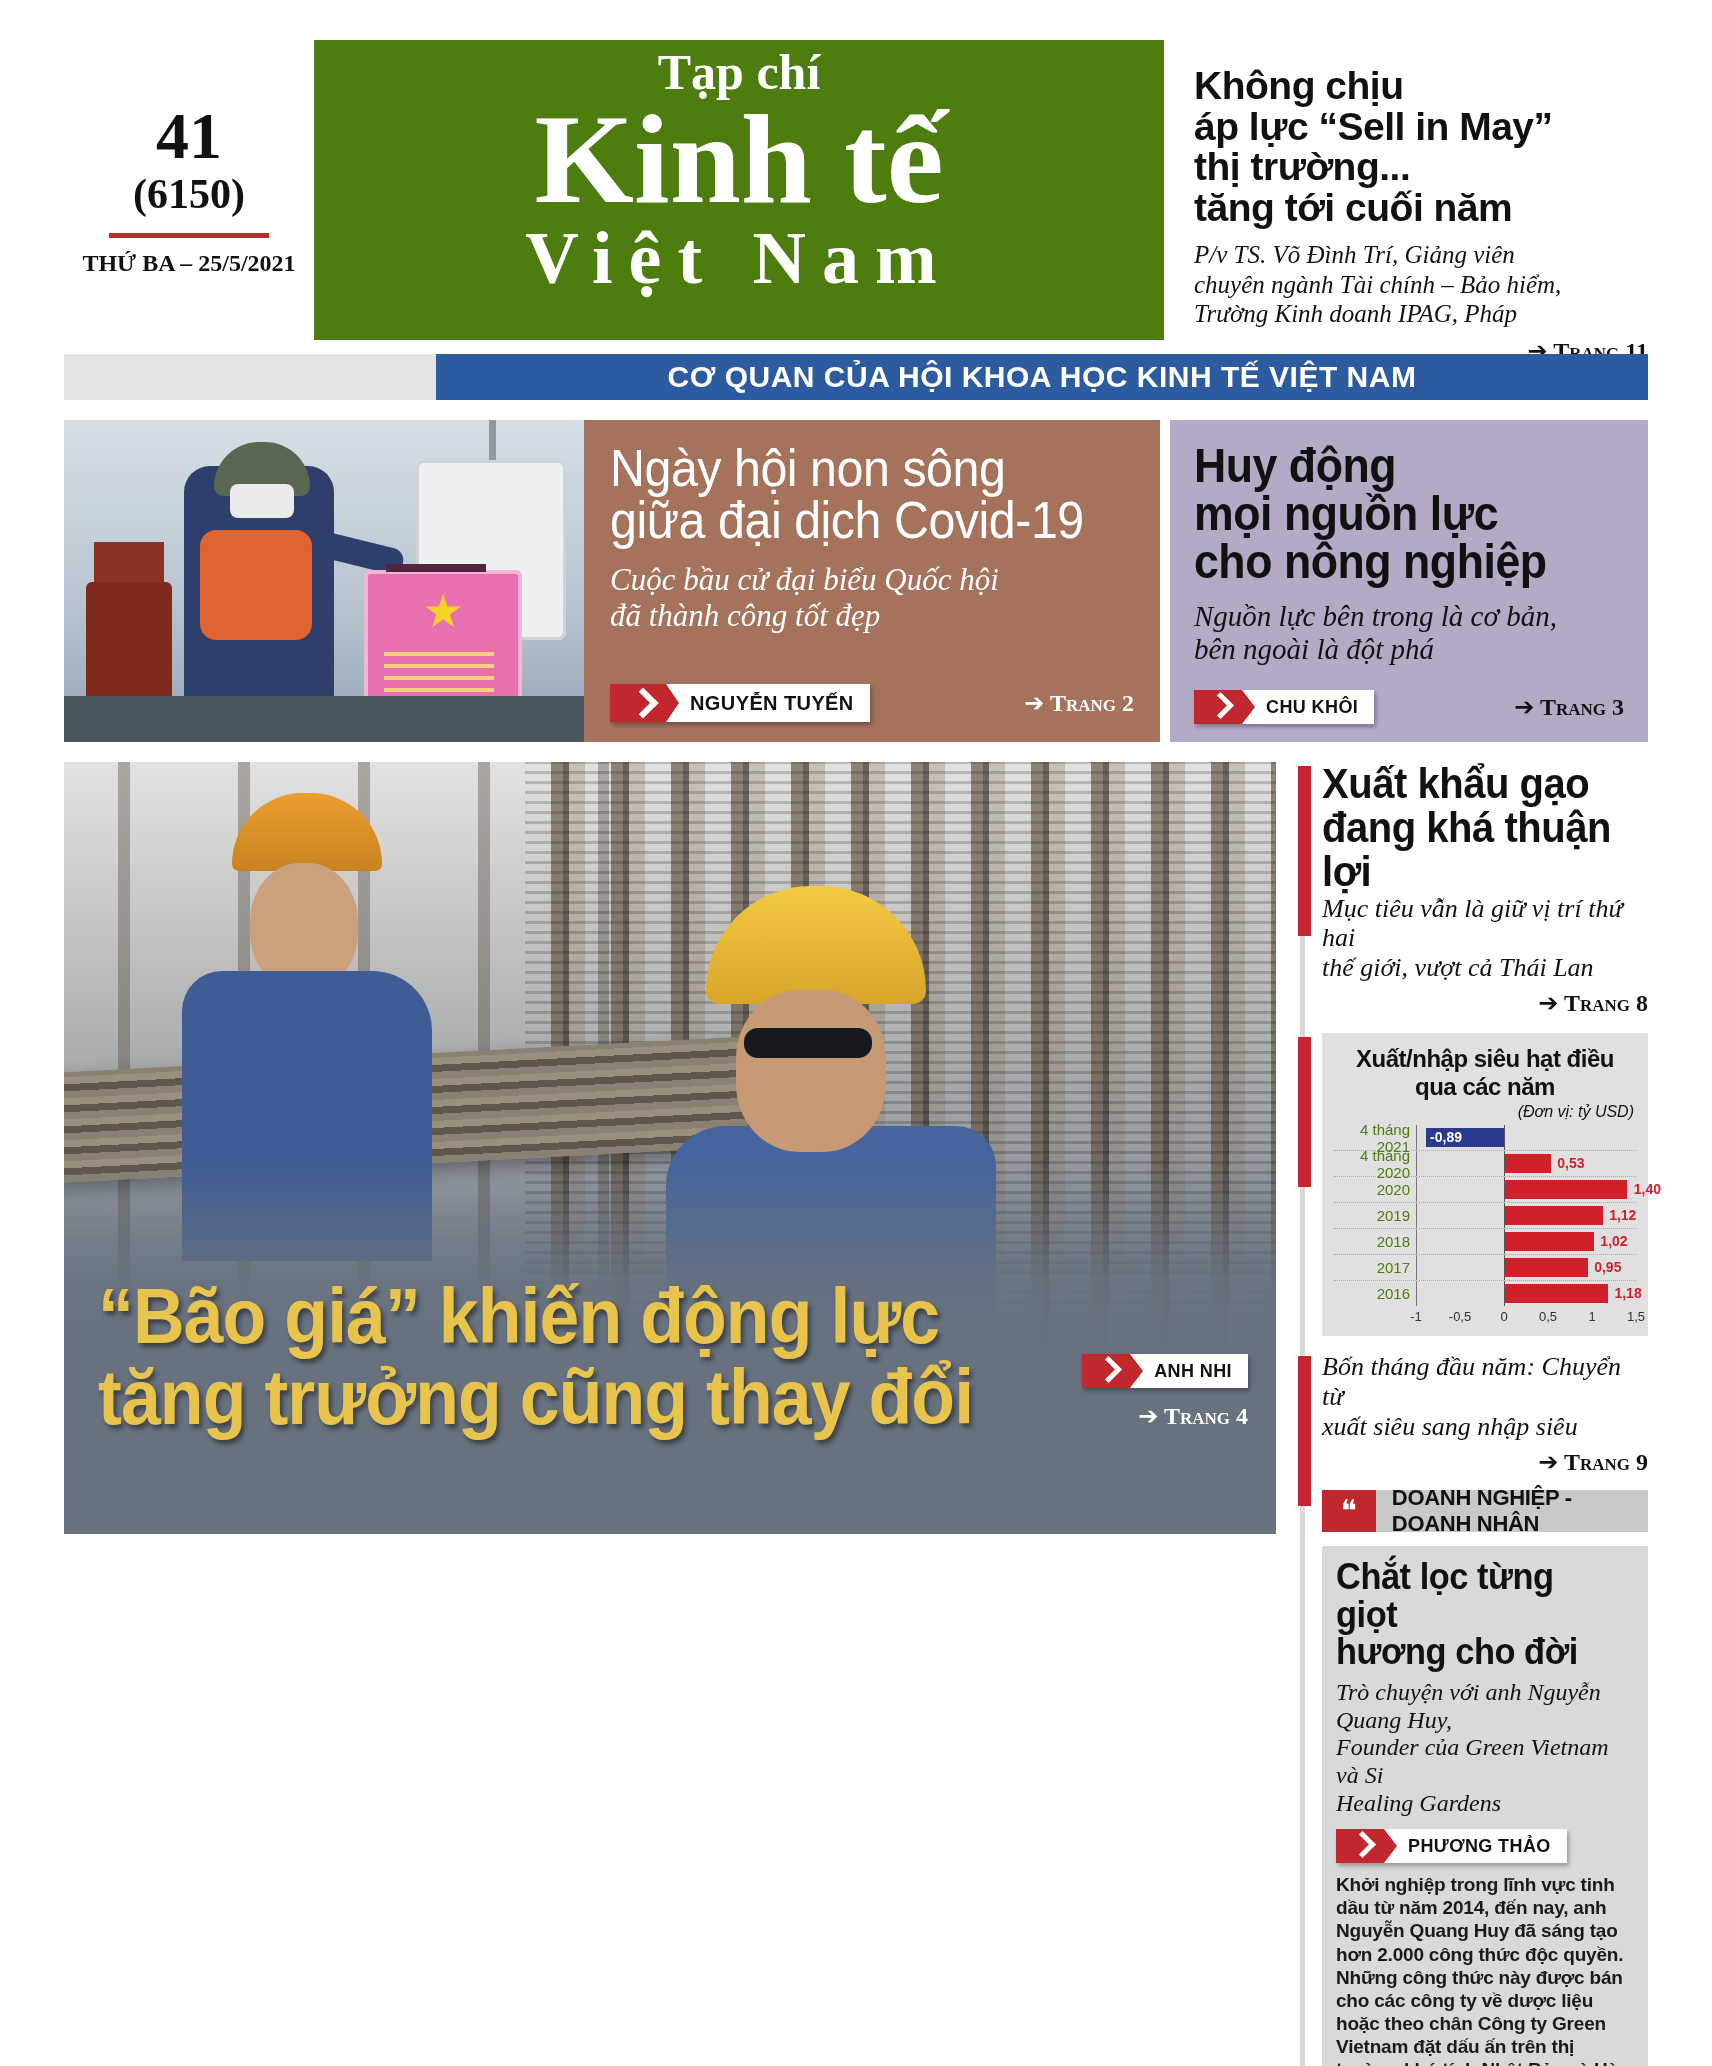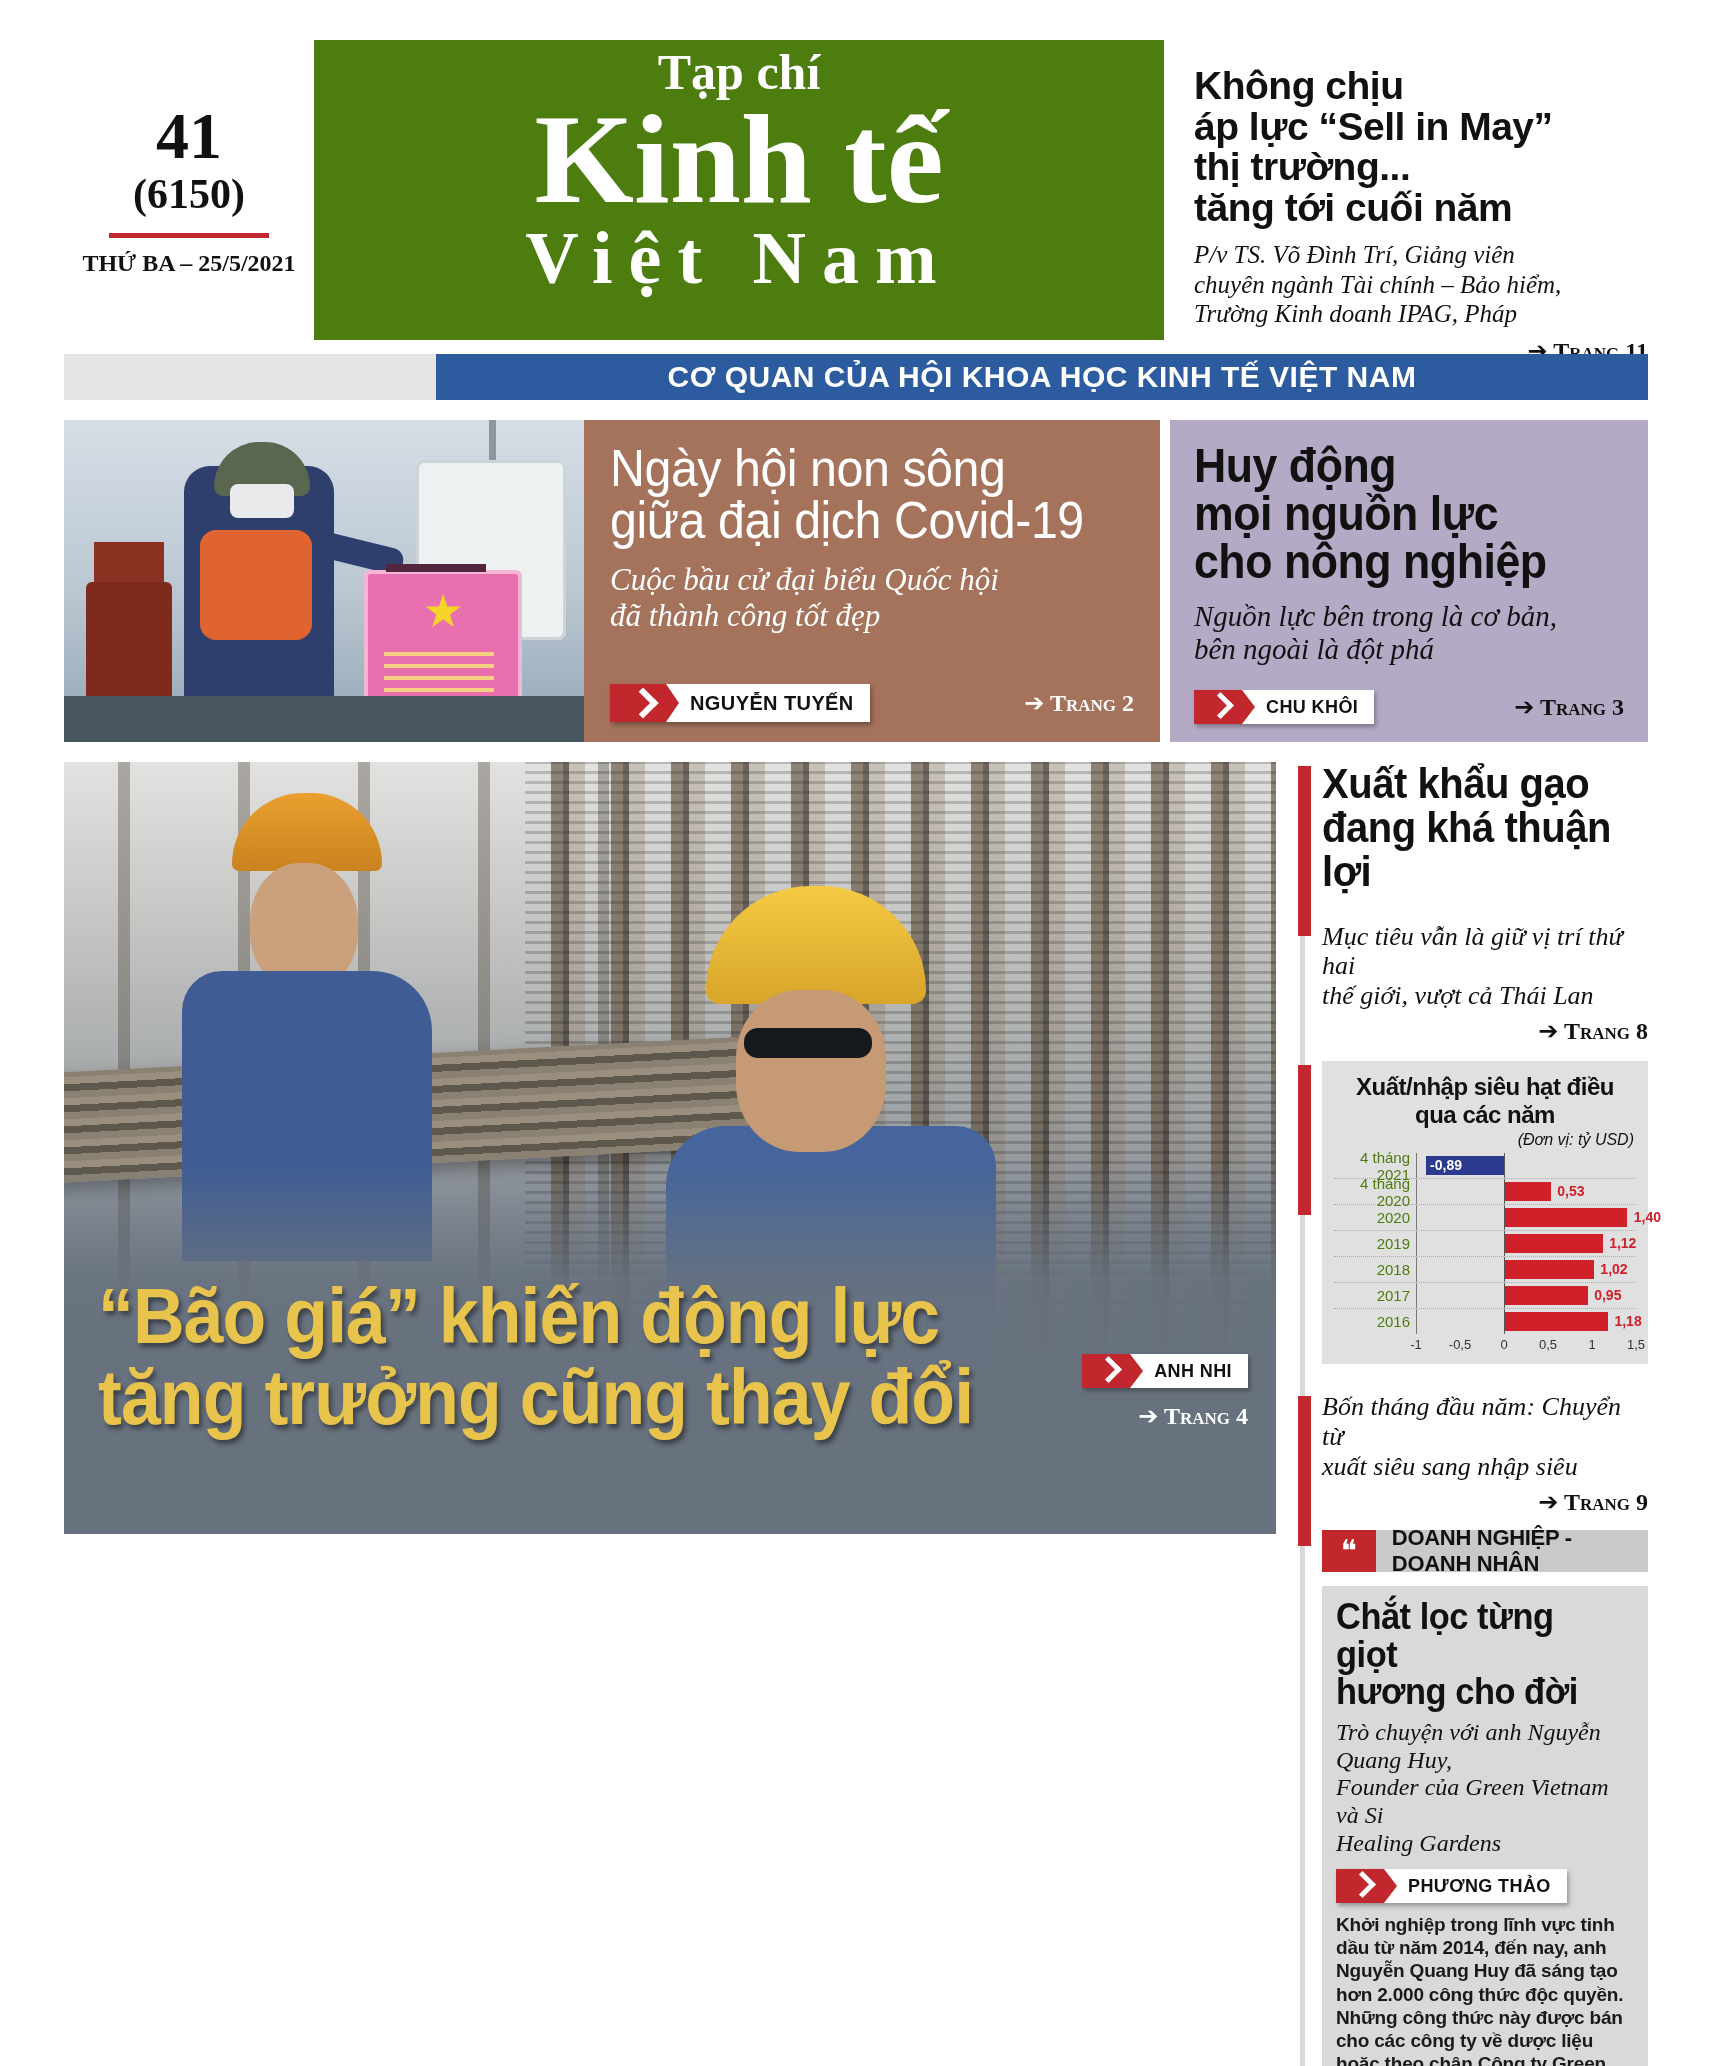--- a/index.html
+++ b/index.html
@@ -106,21 +106,21 @@
   .main-pref{position:absolute;right:28px;bottom:104px;color:#fff;}
   .main-pref.pref{margin-top:0;}
 
   
   .rail{flex:1;margin-left:22px;position:relative;padding-left:24px;box-sizing:border-box;}
   .rail-line{position:absolute;left:2px;top:4px;bottom:6px;width:5px;background:#d9d9d9;}
   .rart{position:relative;}
   .redtab::before{content:"";position:absolute;left:-24px;top:4px;width:13px;background:#c1272d;height:150px;}
   .redtab.t170::before{height:170px;}
   .rail-h{font-size:43px;font-weight:bold;line-height:1.02;letter-spacing:-.5px;}
-  .rail-deck{font-family:"Liberation Serif",serif;font-style:italic;font-size:26px;line-height:1.15;margin-top:28px;}
+  .rail-deck{font-family:"Liberation Serif",serif;font-style:italic;font-size:26px;line-height:1.15;margin-top:0;}
   .rail .pref{margin-top:6px;}
 
   .chartbox{background:#e0e0e0;margin:16px 0;padding:12px 12px 10px 12px;position:relative;}
   .chart-title{font-size:24px;font-weight:bold;text-align:center;letter-spacing:-.5px;}
   .chart-unit{font-size:16px;font-style:italic;text-align:right;margin:2px 2px 4px 0;}
   .crow{display:flex;align-items:center;height:25px;border-bottom:1px dotted #aaa;}
   .crow:last-of-type{border-bottom:none;}
   .clab{width:82px;font-size:15px;text-align:right;padding-right:6px;box-sizing:border-box;color:#4d7c0f;}
   .ctrack{position:relative;flex:1;height:100%;}
   .ctrack::before{content:"";position:absolute;left:0;top:0;bottom:0;width:1px;background:#777;}

